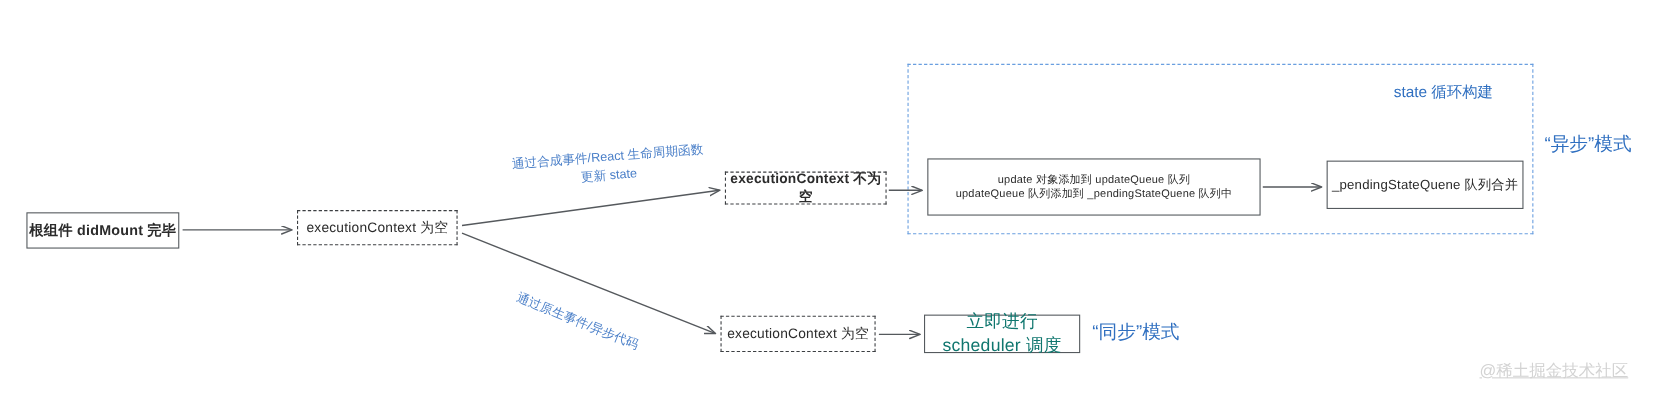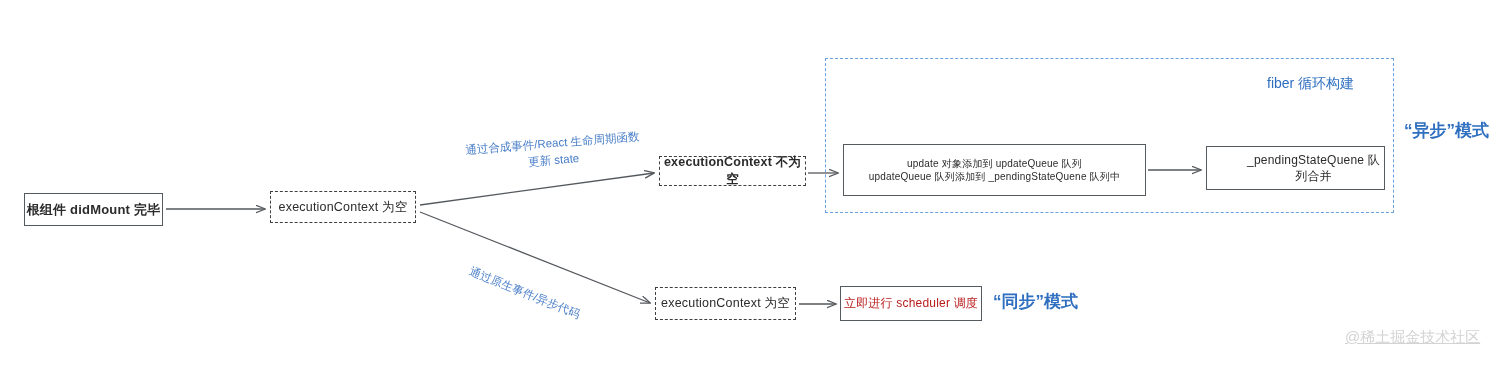--- a/index.html
+++ b/index.html
@@ -69,35 +69,35 @@
     position: absolute;
     color: #4a7fc8;
     white-space: pre-line;
     text-align: center;
     line-height: 1.45;
   }
   .mode-label {
     position: absolute;
     color: #2f6fc0;
     white-space: nowrap;
-    font-weight: 700;
+    font-weight: 400;
   }
   .watermark {
     position: absolute;
     color: #d3d3d3;
     white-space: nowrap;
   }
 </style>
 </head>
 <body>
 
 <div id="canvas" style="width: 1512px; height: 367px; background: rgb(255, 255, 255);">
 
   <div class="region" style="left: 825px; top: 58px; width: 569px; height: 155px; border-color: rgb(106, 159, 224);"></div>
-  <div class="region-label" style="left: 1267px; top: 75px; font-size: 14px; color: rgb(47, 111, 192);">fiber 循环构建</div>
+  <div class="region-label" style="left: 1267px; top: 75px; font-size: 14px; color: rgb(47, 111, 192);">state 循环构建</div>
 
   <svg class="layer" viewBox="0 0 1512 367">
     <defs>
       <marker id="ah" markerWidth="11" markerHeight="11" refX="9.5" refY="4" orient="auto" markerUnits="userSpaceOnUse">
         <path d="M0.5,0.3 L10,4 L0.5,7.7" fill="none" stroke="#55595d" stroke-width="1.3" stroke-linecap="round" stroke-linejoin="round"></path>
       </marker>
     </defs>
     <g stroke="#55595d" stroke-width="1.3" fill="none" marker-end="url(#ah)">
       <path d="M166,209 L265,209"></path>
       <path d="M420,205 L654,173"></path>
@@ -116,27 +116,27 @@
         <span class="txt" style="font-size: 12.5px; color: rgb(43, 43, 43);">executionContext 为空</span>
       </div>
       <div class="node dashed" style="left: 659px; top: 156px; width: 147px; height: 30px; border-color: rgb(60, 63, 66); font-weight: bold;">
         <span class="txt" style="font-size: 12.5px; color: rgb(43, 43, 43);">executionContext 不为空</span>
       </div>
       <div class="node solid" style="left: 843px; top: 144px; width: 303px; height: 52px; border-color: rgb(85, 90, 94);">
         <span class="txt" style="font-size: 10px; color: rgb(43, 43, 43);">update 对象添加到 updateQueue 队列
 updateQueue 队列添加到 _pendingStateQuene 队列中</span>
       </div>
       <div class="node solid" style="left: 1206px; top: 146px; width: 179px; height: 44px; border-color: rgb(85, 90, 94);">
-        <span class="txt" style="font-size: 12px; color: rgb(43, 43, 43); margin-left: 36px;">_pendingStateQuene 队列合并</span>
+        <span class="txt" style="font-size: 12px; color: rgb(43, 43, 43);">_pendingStateQuene 队列合并</span>
       </div>
       <div class="node dashed" style="left: 655px; top: 287px; width: 141px; height: 33px; border-color: rgb(60, 63, 66);">
         <span class="txt" style="font-size: 12.5px; color: rgb(43, 43, 43);">executionContext 为空</span>
       </div>
       <div class="node solid" style="left: 840px; top: 286px; width: 142px; height: 35px; border-color: rgb(85, 90, 94);">
-        <span class="txt" style="font-size: 12px; color: #b91c1c;">立即进行 scheduler 调度</span>
+        <span class="txt" style="font-size: 16px; color: #0f766e;">立即进行 scheduler 调度</span>
       </div>
     </div>
 
   <div id="edge-labels">
       <div class="elabel" style="left: 464px; top: 142px; width: 176px; font-size: 11.5px; color: rgb(74, 127, 200); transform: rotate(-4.5deg); transform-origin: left top;">通过合成事件/React 生命周期函数
 更新 state</div>
       <div class="elabel" style="left: 463px; top: 259px; width: 140px; font-size: 11.5px; color: rgb(74, 127, 200); transform: rotate(22deg); transform-origin: left top;">通过原生事件/异步代码</div>
     </div>
 
   <div id="mode-labels">

